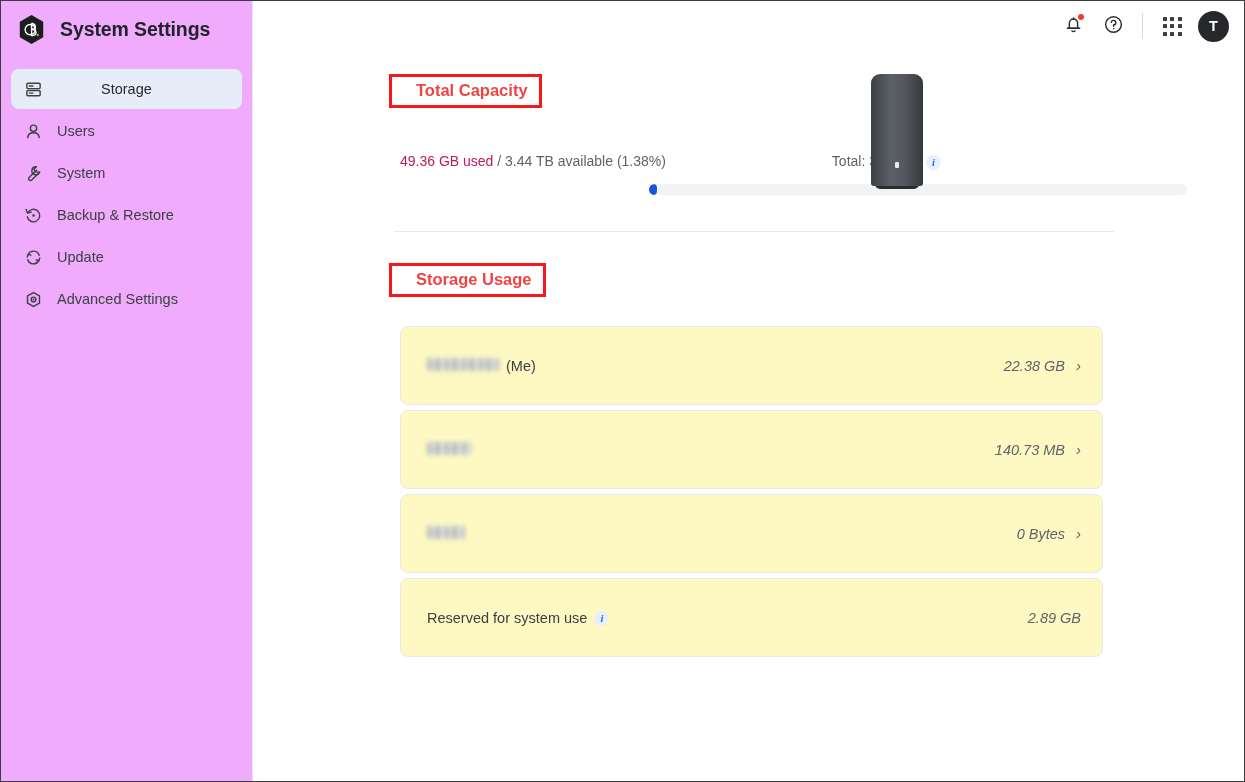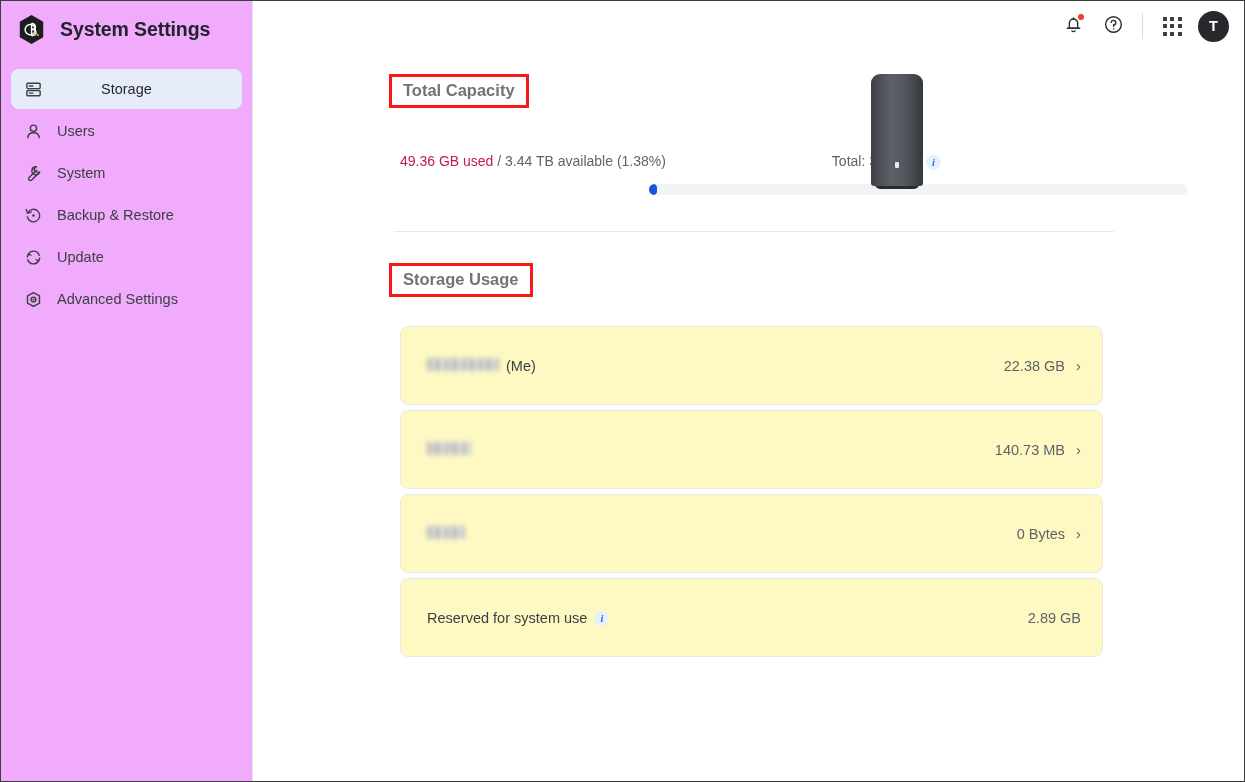--- a/index.html
+++ b/index.html
@@ -138,24 +138,24 @@
   .content {
     position: absolute;
     top: 50px; left: 0; right: 0; bottom: 0;
     padding: 0;
   }
 
   .section-head {
     position: absolute;
     font-size: 16.5px;
     font-weight: 700;
-    color: #737373;
+    color: #ef4444;
     background: #ffffff;
     border: 3px solid #f51919;
-    padding: 5px 11px 6px 11px;
+    padding: 5px 11px 6px 24px;
     white-space: nowrap;
     line-height: 1;
   }
   #head-capacity { left: 136px; top: 23px; }
   #head-usage    { left: 136px; top: 212px; }
 
   .capacity-row {
     position: absolute;
     left: 147px; top: 102px;
     width: 541px;
@@ -262,20 +262,21 @@
     display: flex;
     align-items: center;
     gap: 7px;
   }
   .usage-right {
     display: flex;
     align-items: center;
     gap: 11px;
     font-size: 14.5px;
     color: #5f6368;
+    font-style: italic;
   }
   .chev {
     color: #5f6368;
     font-size: 15px;
     line-height: 1;
     display: inline-block;
   }
   .redacted {
     display: inline-block;
     height: 13px;

